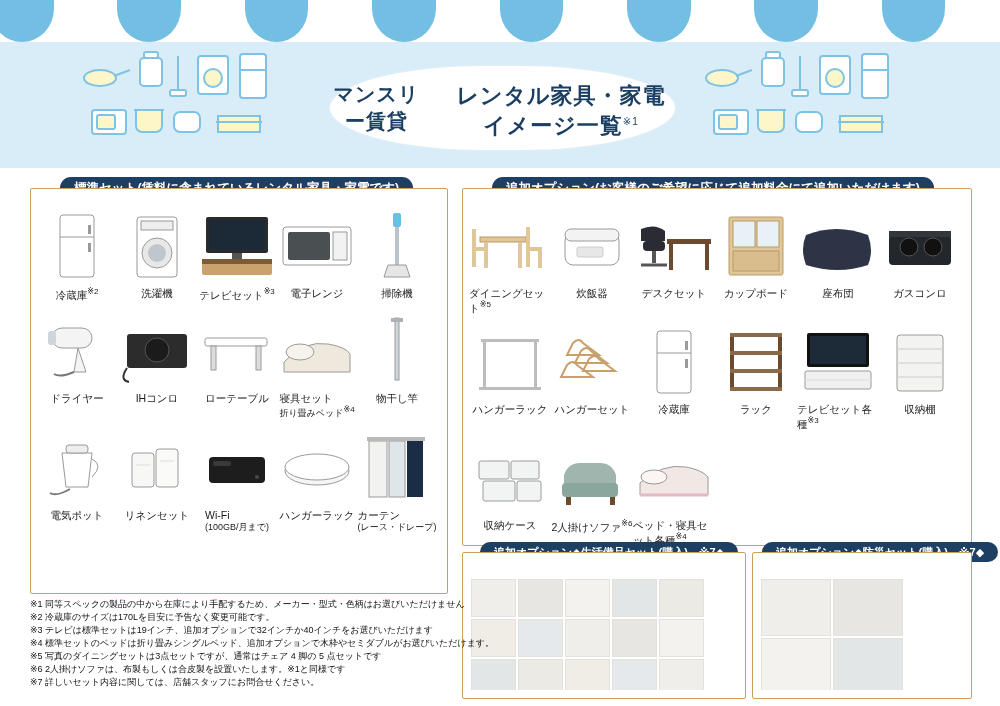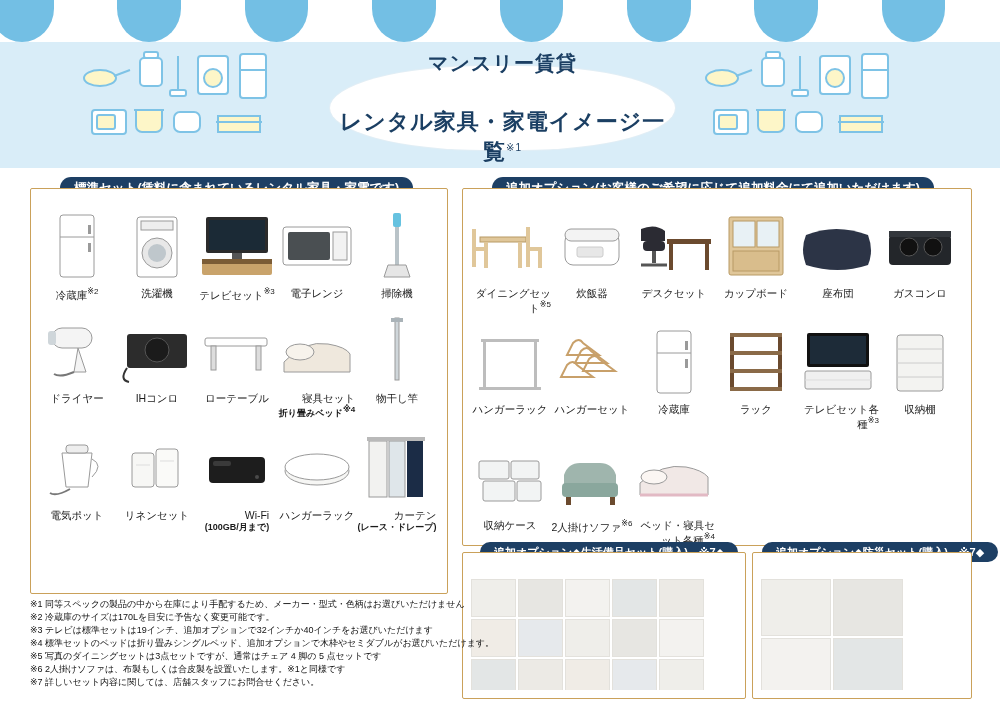--- a/index.html
+++ b/index.html
@@ -31,21 +31,21 @@
     border-bottom-left-radius:40px 42px;
     border-bottom-right-radius:40px 42px;
     margin-right:0px;
   }
   .scallop.alt{background:#ffffff;}
   .header-title{
     position:absolute;left:330px;top:66px;width:345px;height:84px;
     background:#ffffff;
     border-radius:170px/46px;
     box-shadow:0 0 0 1px #e2eef5;
-    display:flex;flex-direction:column;align-items:center;justify-content:center;
+    display:flex;flex-direction:row;align-items:center;justify-content:center;
     text-align:center;
     gap:24px;
   }
   .header-title .l1{font-size:20px;font-weight:bold;color:#1b3f63;letter-spacing:1px;}
   .header-title .l2{font-size:22px;font-weight:bold;color:#1b3f63;letter-spacing:1px;margin-top:6px;}
   .header-title .l2 sup{font-size:10px;font-weight:normal;vertical-align:super;}
 
   .icon-row{position:absolute;top:48px;height:100px;}
   .icon-row.left{left:78px;}
   .icon-row.right{left:700px;}
@@ -79,23 +79,23 @@
   #panel-living{left:462px;top:552px;width:282px;height:145px;}
   #title-living{left:480px;top:542px;}
   #panel-disaster{left:752px;top:552px;width:218px;height:145px;}
   #title-disaster{left:762px;top:542px;}
 
   
   .grid{display:flex;flex-wrap:wrap;padding:14px 6px 0 6px;box-sizing:border-box;}
   .item{display:flex;flex-direction:column;align-items:center;}
   .thumb{display:flex;align-items:flex-end;justify-content:center;}
   .caption{
-    text-align:right;font-size:10.5px;line-height:1.25;color:#1a1a1a;margin-top:4px;
-  }
-  .caption .sub{font-size:9px;font-weight:bold;}
+    text-align:left;font-size:10.5px;line-height:1.25;color:#1a1a1a;margin-top:4px;
+  }
+  .caption .sub{font-size:9px;}
   .caption sup{font-size:8px;vertical-align:super;}
 
   
   #panel-standard .item{width:80px;margin-bottom:6px;}
   #panel-standard .thumb{height:80px;}
   
   #panel-optional .item{width:82px;margin-bottom:4px;}
   #panel-optional .thumb{height:80px;}
 
   

